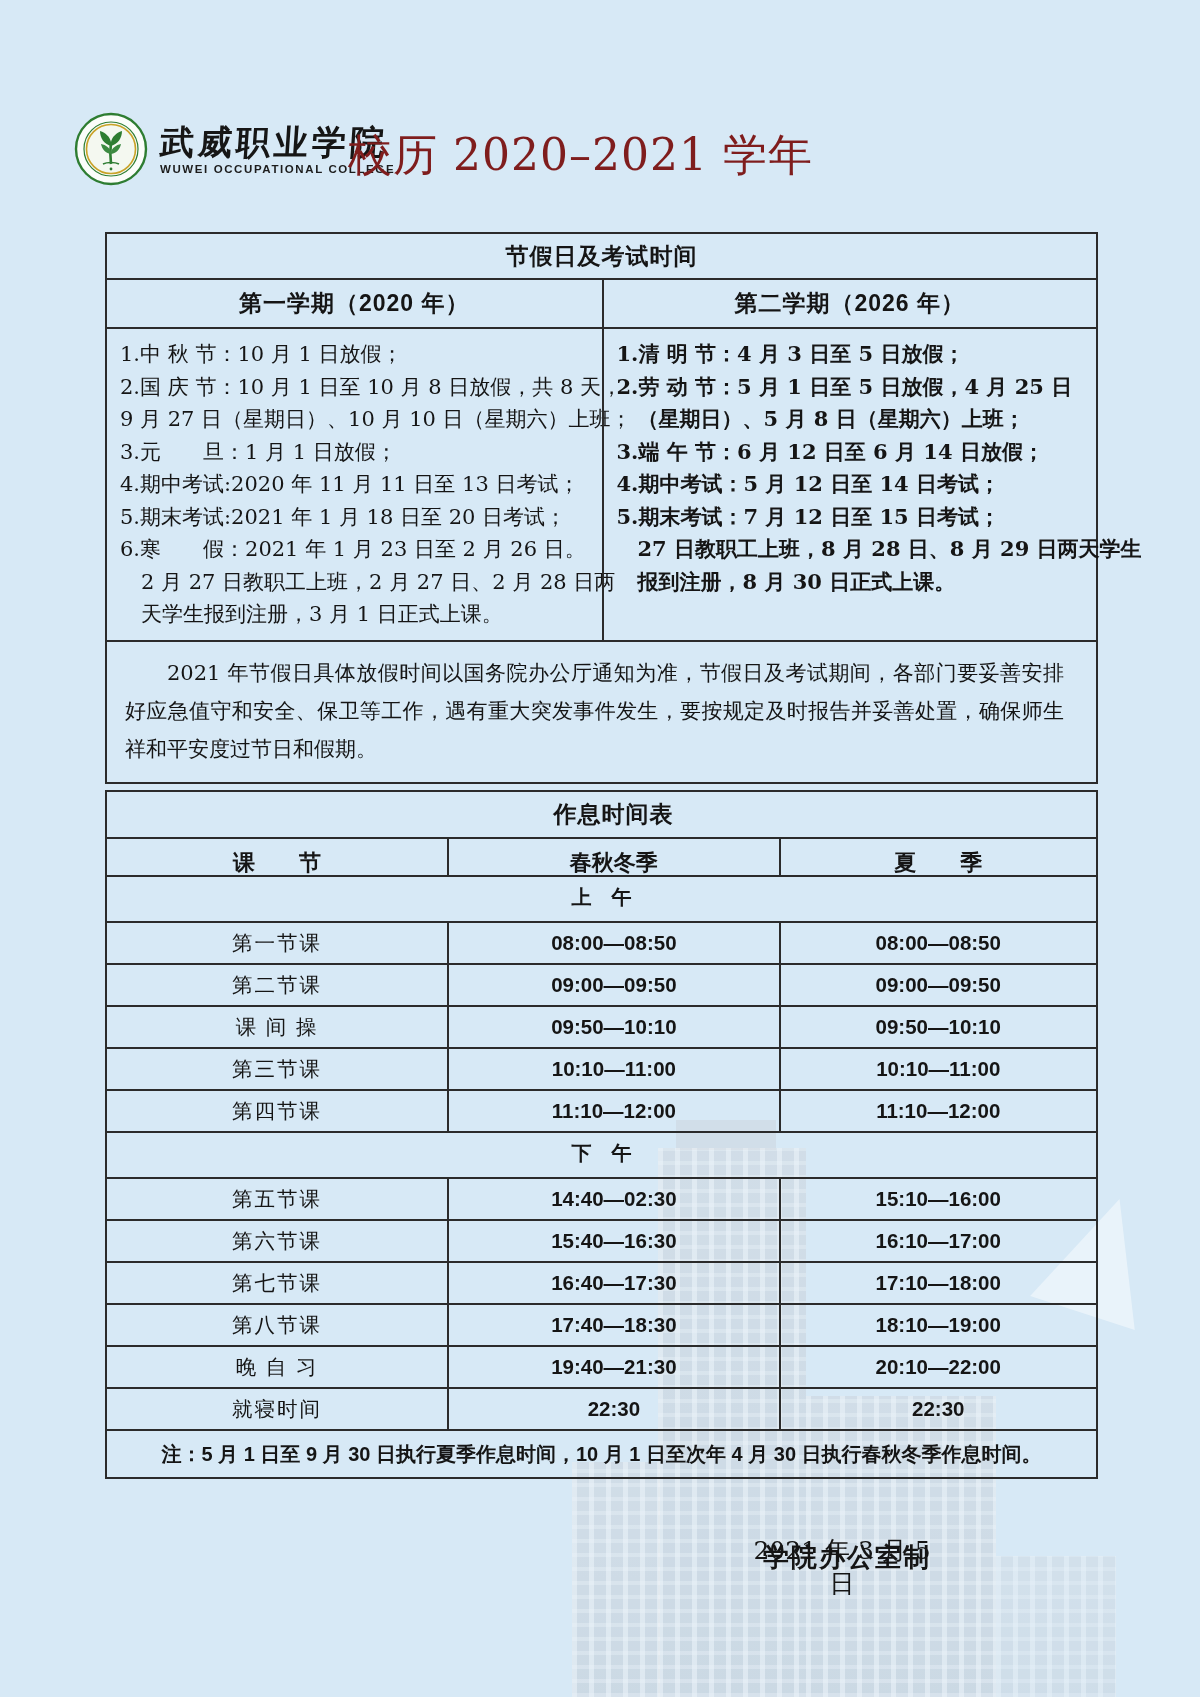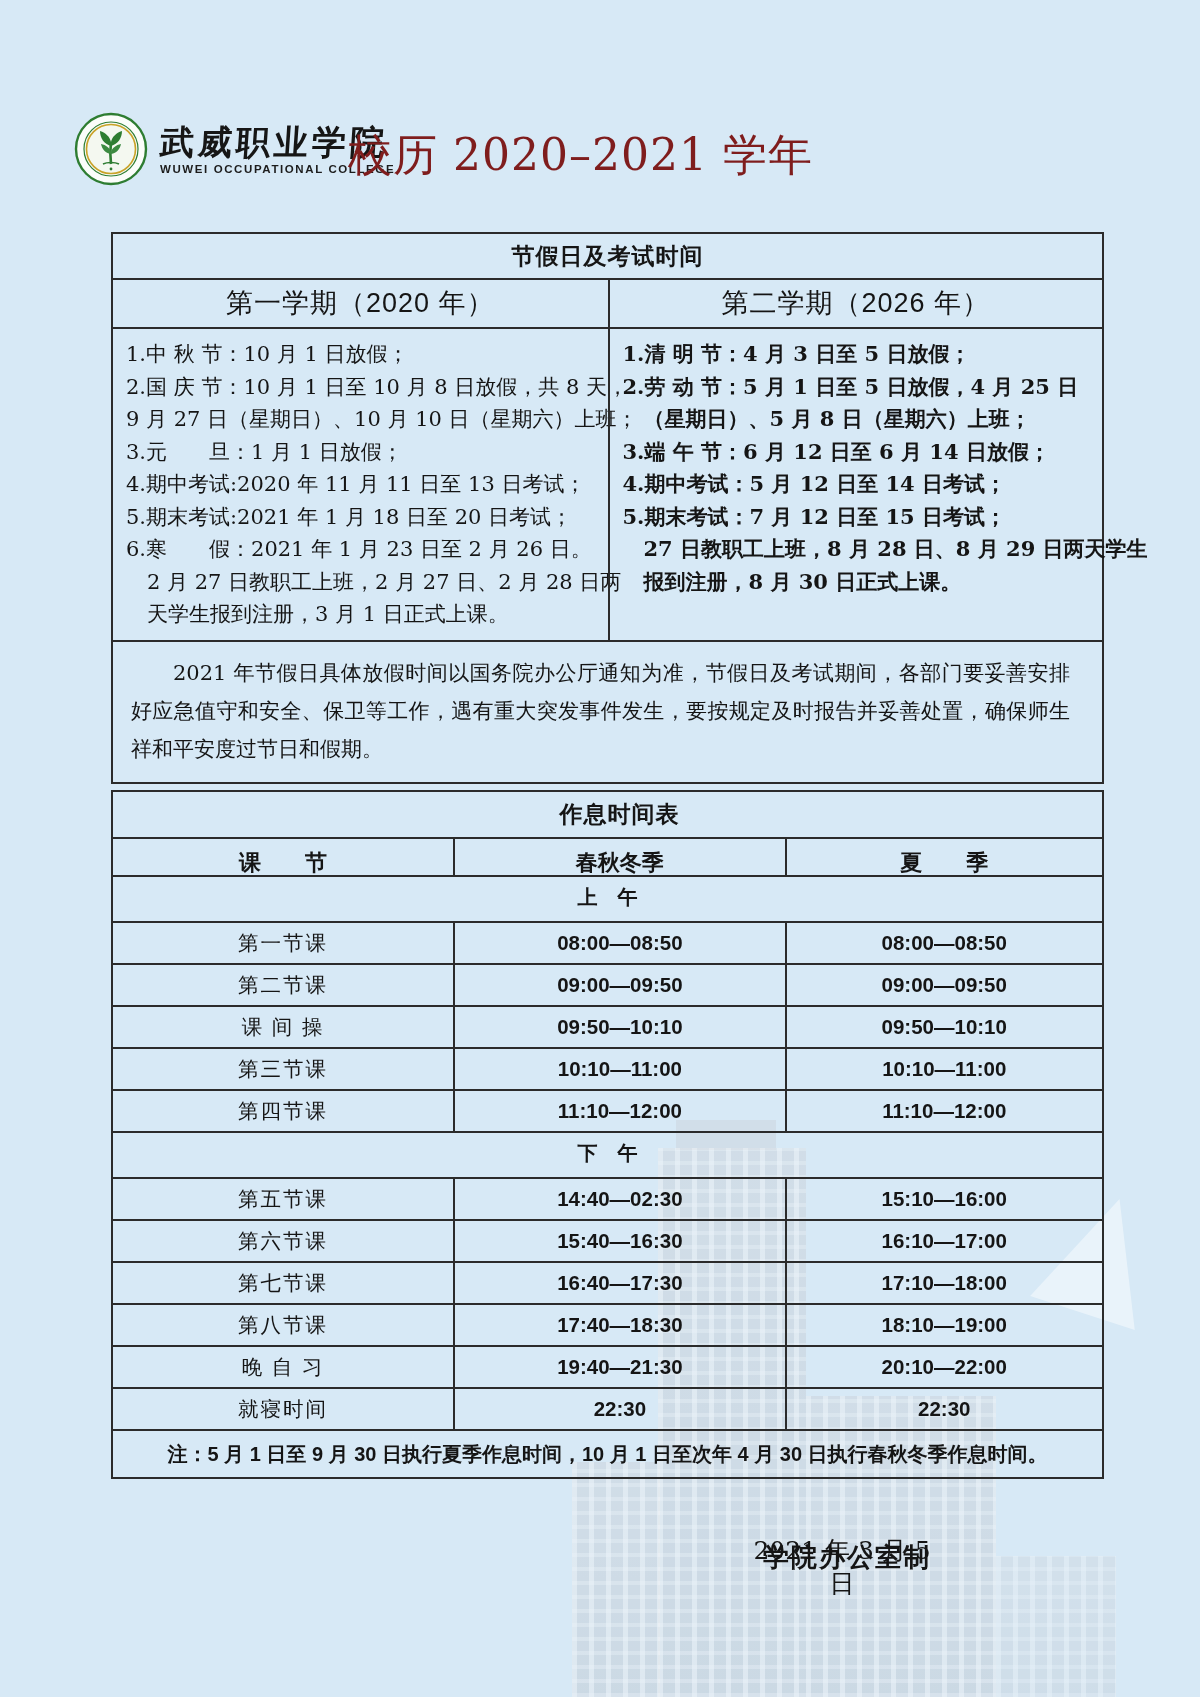--- a/index.html
+++ b/index.html
@@ -41,32 +41,32 @@
   .brand-en{
     font-family:"Liberation Sans","DejaVu Sans",sans-serif;
     font-size:11.5px;font-weight:bold;letter-spacing:1.6px;color:#1c1c1c;margin-top:3px;
   }
   .doc-title{
     position:absolute;left:348px;top:126px;z-index:2;
     font-size:44px;font-weight:normal;color:#7f1d1d;letter-spacing:1px;
   }
 
   
-  .grid{position:absolute;left:111px;width:993px;border:2.5px solid #2b2b2b;z-index:2;box-sizing:border-box;}
+  .grid{position:absolute;left:105px;width:993px;border:2.5px solid #2b2b2b;z-index:2;box-sizing:border-box;}
   .row{box-sizing:border-box;}
   .hline{border-top:2px solid #2b2b2b;}
   .cell{box-sizing:border-box;}
   .vline{border-left:2px solid #2b2b2b;font-weight:bold;}
 
   
   .t1{top:232px;}
   .t1-title{height:44px;line-height:44px;text-align:center;font-weight:bold;font-size:23px;
     font-family:"Liberation Sans","DejaVu Sans",sans-serif;letter-spacing:1px;}
   .t1-heads{display:flex;height:49px;}
-  .t1-heads .cell{width:50%;line-height:47px;text-align:center;font-weight:normal;font-size:27px;
+  .t1-heads .cell{width:50%;line-height:47px;text-align:center;font-weight:bold;font-size:23px;
     font-family:"Liberation Sans","DejaVu Sans",sans-serif;letter-spacing:1px;}
   .t1-body{display:flex;}
   .t1-body .cell{width:50%;padding:9px 12px 9px 13px;font-size:21px;line-height:32.5px;}
   .t1-body .line{white-space:nowrap;}
   .t1-note{padding:12px 32px 14px 18px;font-size:21px;line-height:38px;
     text-align:justify;text-indent:2em;}
 
   
   .t2{top:790px;font-family:"Liberation Sans","DejaVu Sans",sans-serif;}
   .t2-title{height:45px;line-height:45px;text-align:center;font-weight:bold;font-size:23px;letter-spacing:1px;margin-left:24px;}

